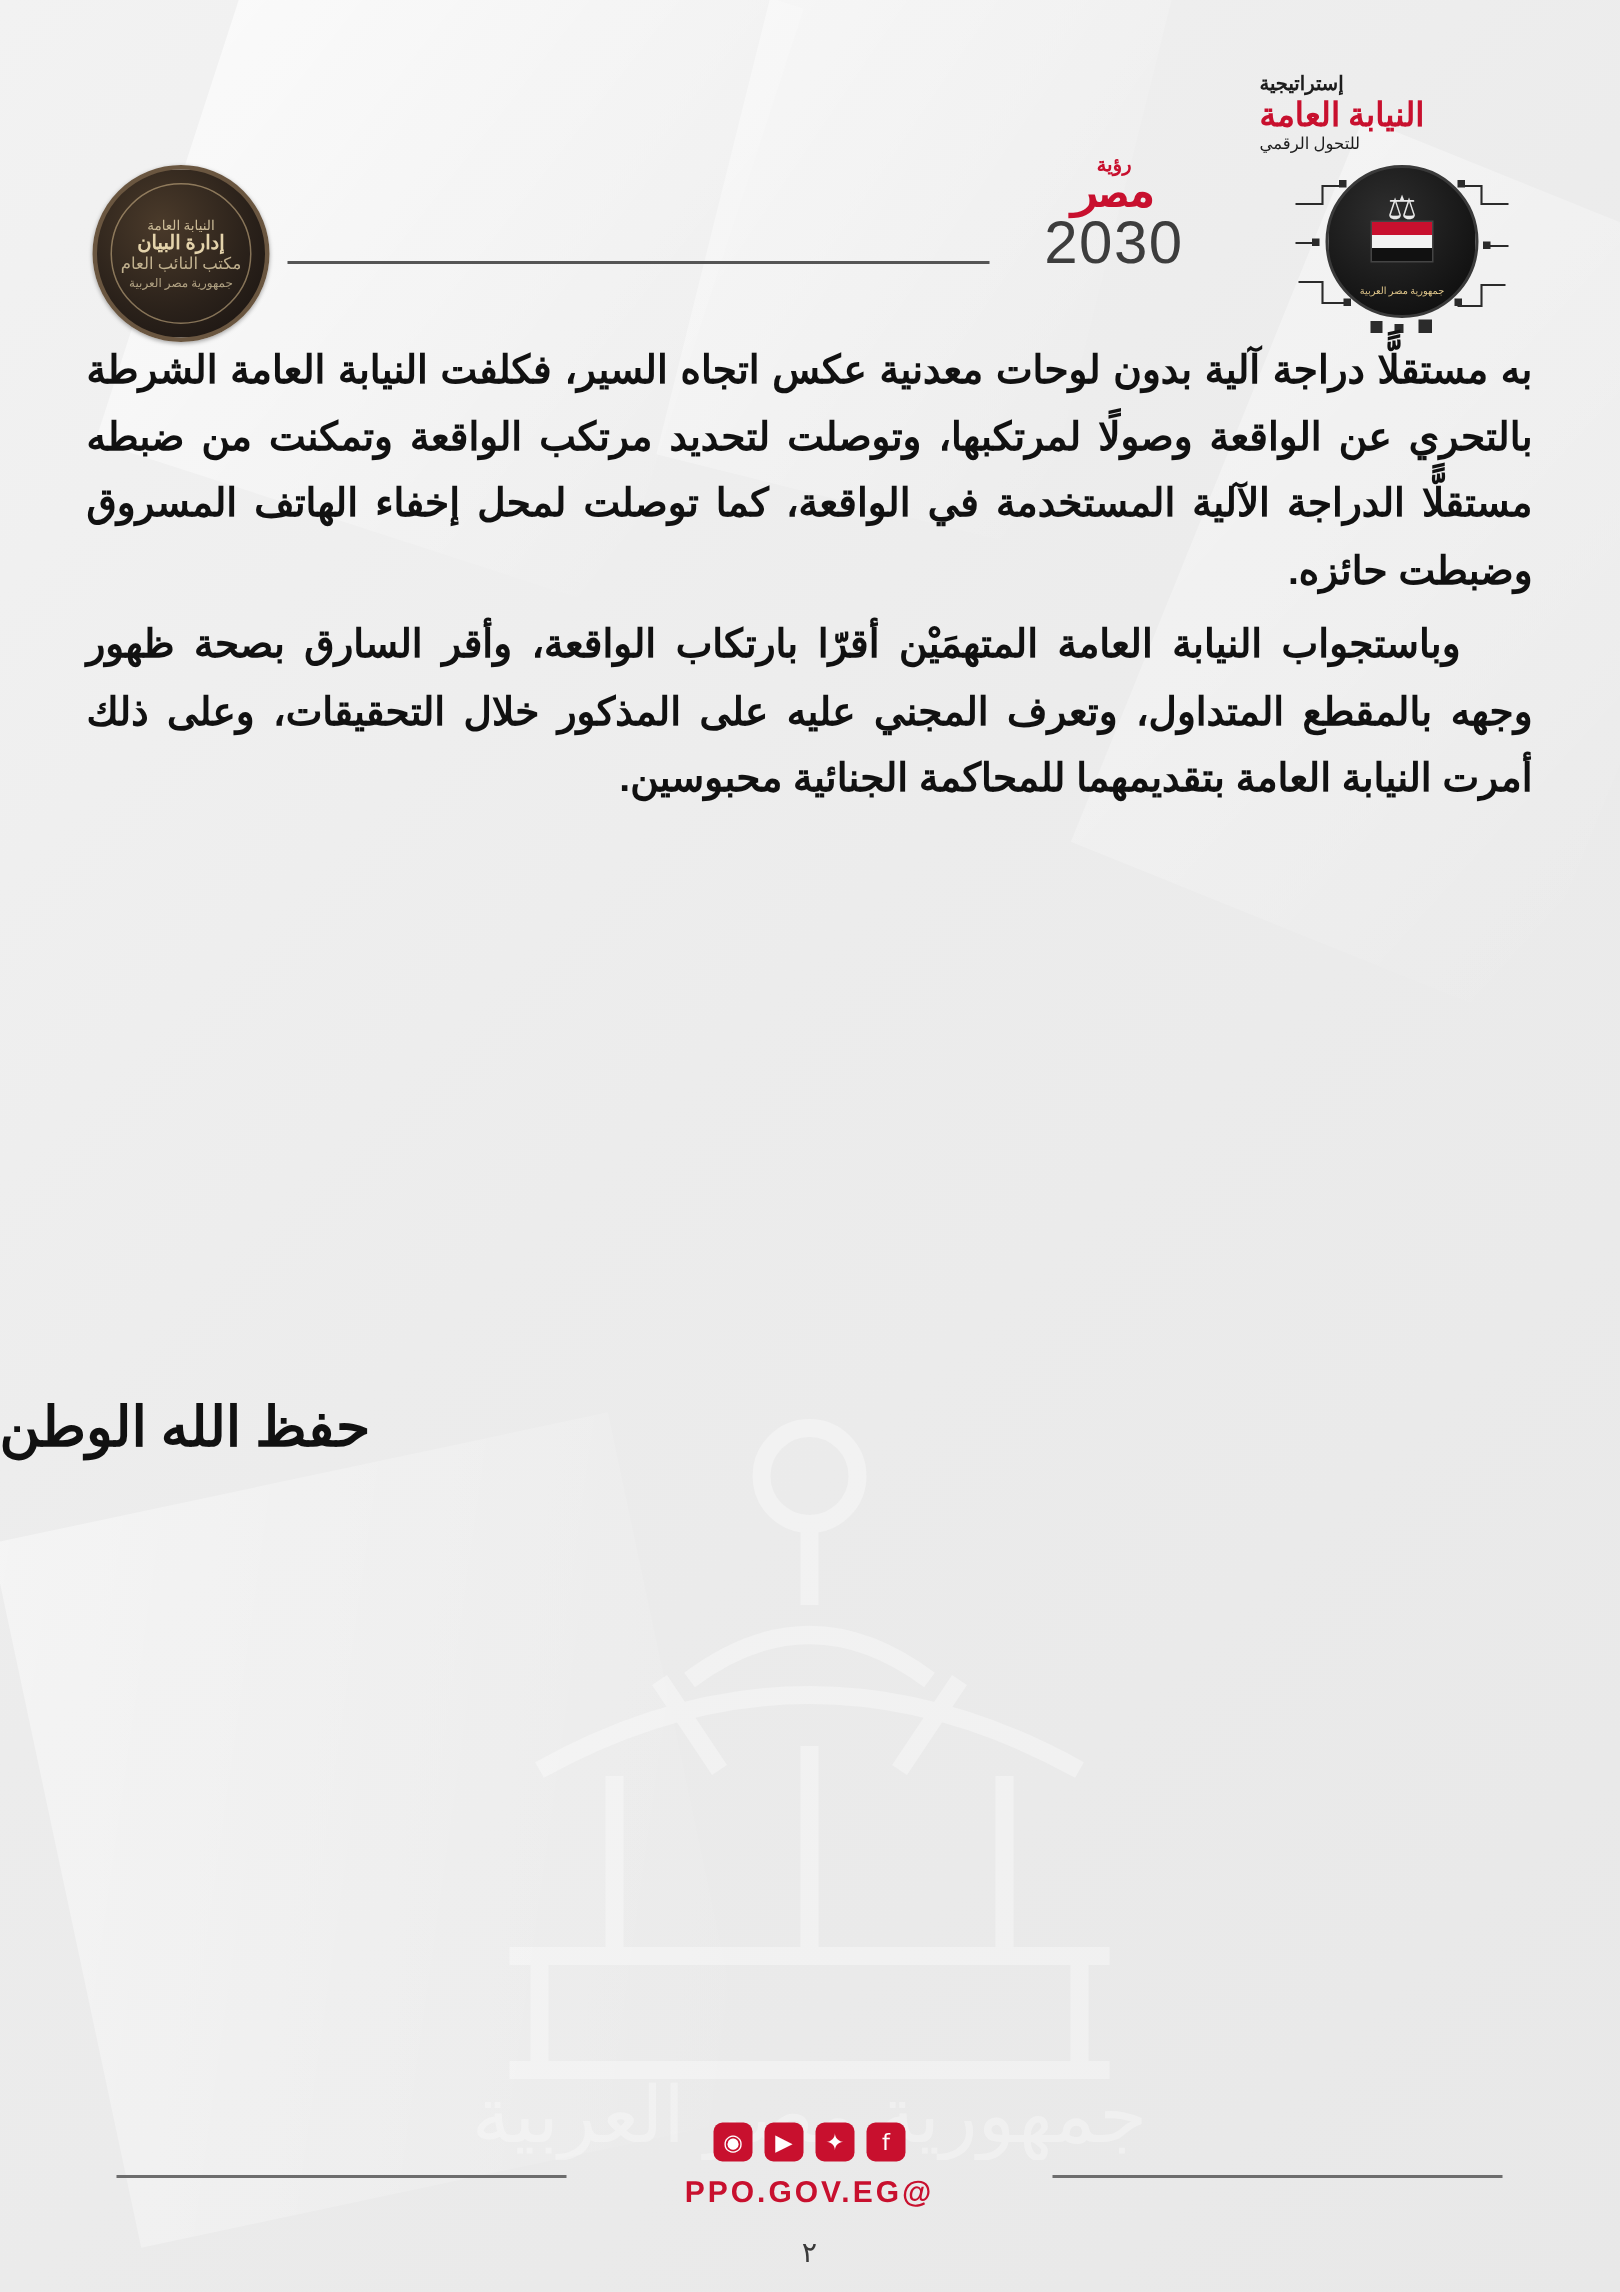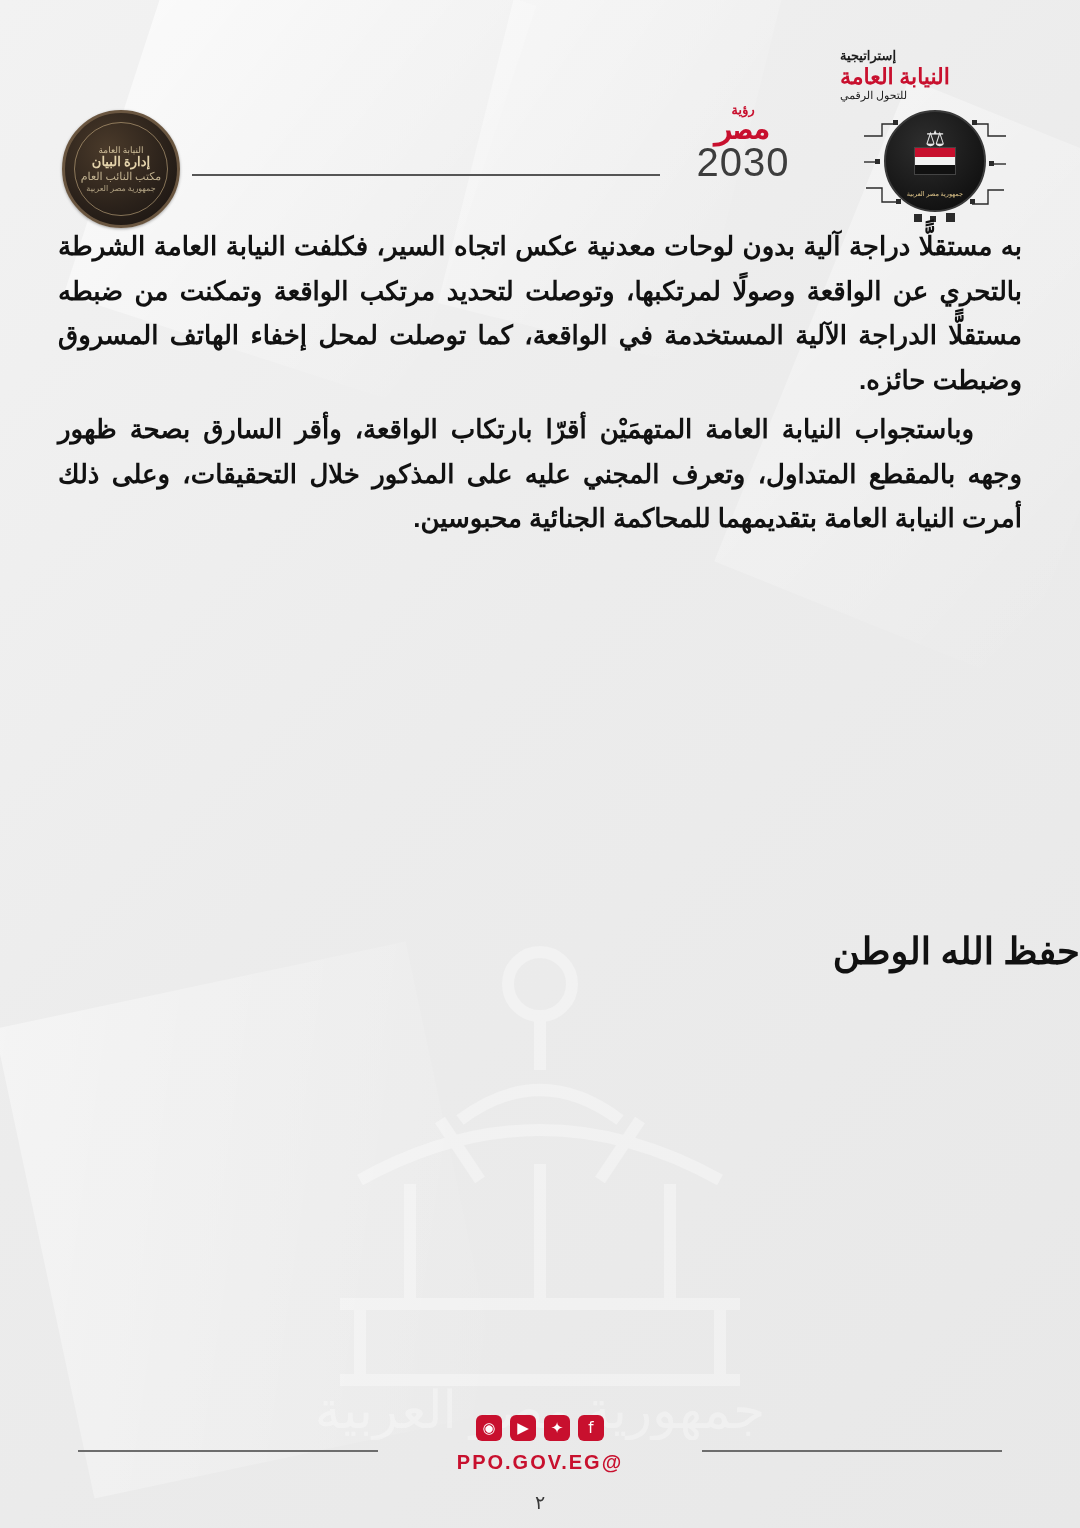--- a/index.html
+++ b/index.html
@@ -201,21 +201,21 @@
     font-family: Liberation Sans, sans-serif;
   }
   .body-text p { margin: 0 0 4px 0; }
   .body-text p.indent { text-indent: 48px; }
 
   .closing {
     position: absolute;
     top: 930px;
     left: 0;
     right: 0;
-    text-align: right;
+    text-align: left;
     font-size: 37px;
     font-weight: 800;
     color: #111;
     direction: rtl;
   }
 
   
   .footer {
     position: absolute;
     bottom: 54px;

